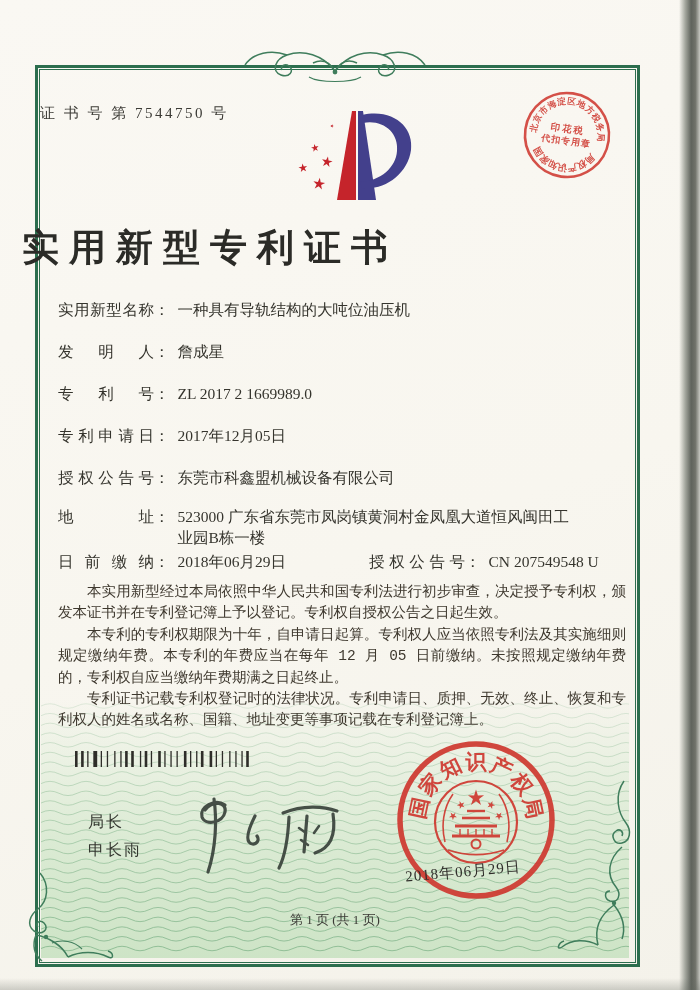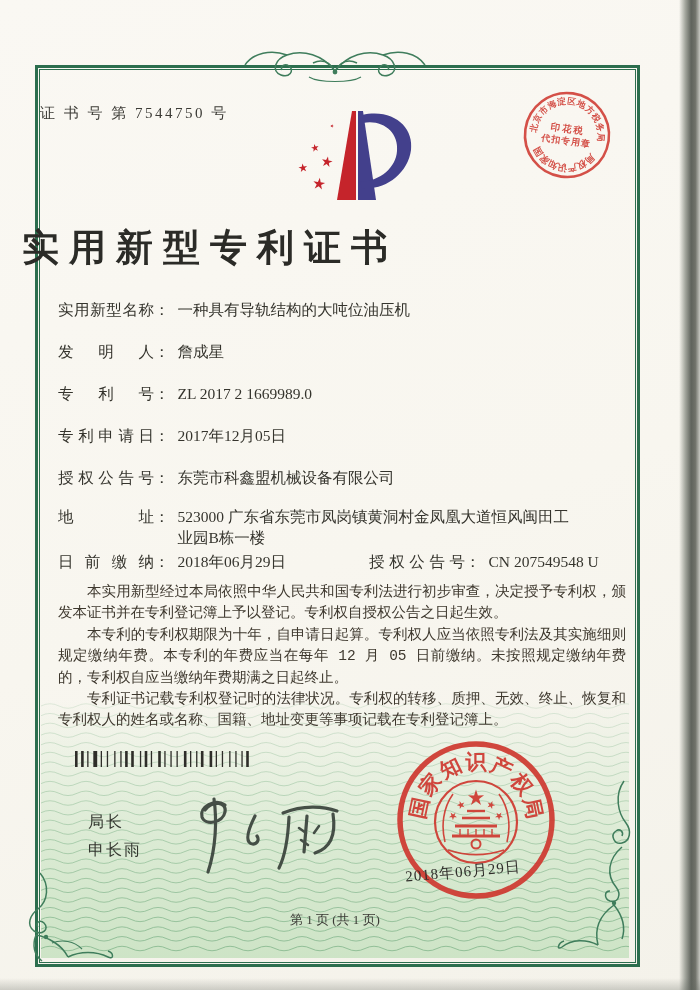--- a/index.html
+++ b/index.html
@@ -160,21 +160,21 @@
         <span class="flabel">授权公告号</span>
           <span>：</span>
         <span class="fvalue">CN 207549548 U</span>
       </span>
     </div>
   </div>
 
   <div class="paras">
     <p>本实用新型经过本局依照中华人民共和国专利法进行初步审查，决定授予专利权，颁发本证书并在专利登记簿上予以登记。专利权自授权公告之日起生效。</p>
     <p>本专利的专利权期限为十年，自申请日起算。专利权人应当依照专利法及其实施细则规定缴纳年费。本专利的年费应当在每年 12 月 05 日前缴纳。未按照规定缴纳年费的，专利权自应当缴纳年费期满之日起终止。</p>
-    <p>专利证书记载专利权登记时的法律状况。专利权的转移、质押、无效、终止、恢复和专利权人的姓名或名称、国籍、地址变更等事项记载在专利登记簿上。</p>
+    <p>专利证书记载专利权登记时的法律状况。专利申请日、质押、无效、终止、恢复和专利权人的姓名或名称、国籍、地址变更等事项记载在专利登记簿上。</p>
   </div>
 
   <svg id="barcode" viewBox="0 0 178 17" preserveAspectRatio="none">
       <rect x="0.0" y="0" width="2.6" height="16" fill="#2e2d29"></rect>
       <rect x="6.1" y="0" width="2.6" height="16" fill="#2e2d29"></rect>
       <rect x="12.2" y="0" width="1.3" height="16" fill="#2e2d29"></rect>
       <rect x="18.3" y="0" width="3.9" height="16" fill="#2e2d29"></rect>
       <rect x="25.7" y="0" width="1.3" height="16" fill="#2e2d29"></rect>
       <rect x="31.8" y="0" width="1.3" height="16" fill="#2e2d29"></rect>
       <rect x="39.2" y="0" width="1.3" height="16" fill="#2e2d29"></rect>

